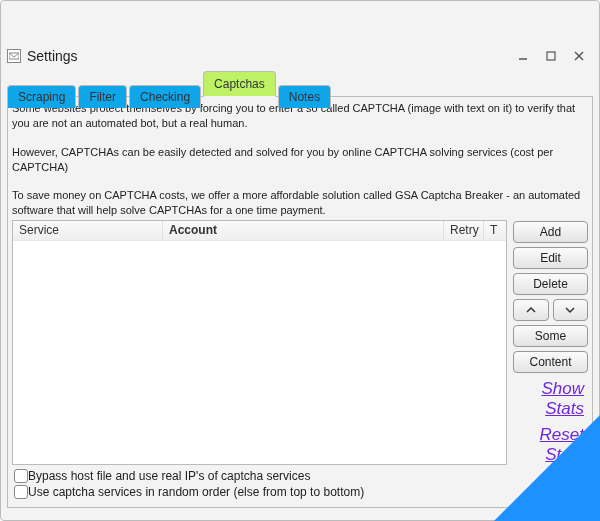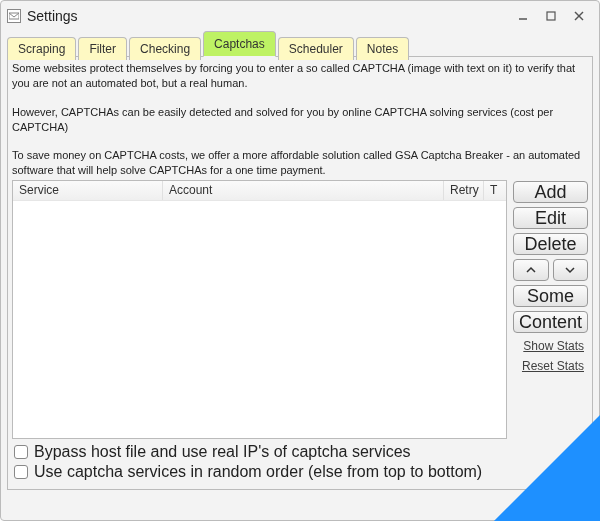--- a/index.html
+++ b/index.html
@@ -18,20 +18,21 @@
     border: 1px solid #bbb;
     border-radius: 4px;
     position: relative;
     display: flex;
     flex-direction: column;
   }
   .titlebar {
     display: flex; align-items: center;
     padding: 4px 6px;
     height: 30px;
+    margin-top: 40px;
   }
   .title-icon {
     width: 14px; height: 14px;
     margin-right: 6px;
     border: 1px solid #888;
     background: #fff;
     display: flex; align-items: center; justify-content: center;
   }
   .title-icon svg { width: 10px; height: 10px; }
   .title-text { font-size: 14px; }
@@ -48,24 +49,24 @@
     position: relative;
     z-index: 2;
   }
   .tab {
     padding: 4px 10px 4px 10px;
     border: 1px solid #bbb;
     border-bottom: none;
     border-top-left-radius: 4px;
     border-top-right-radius: 4px;
     margin-right: 2px;
-    background: #fef9c3;
+    background: #0ea5e9;
     color: #333;
     position: relative;
-    top: 4px;
+    top: 12px;
   }
   .tab.active {
     background: #bef264;
     top: 0px;
     padding-top: 5px;
     padding-bottom: 5px;
     border-bottom: 1px solid #f3f3f3;
     margin-bottom: -1px;
     z-index: 3;
   }
@@ -107,68 +108,69 @@
   }
   .col {
     padding: 2px 6px;
     border-right: 1px solid #e0e0e0;
     overflow: hidden;
     white-space: nowrap;
     font-size: 12px;
     color: #333;
   }
   .col.service { width: 150px; }
-  .col.account { flex: 1; }
+  .col.account { flex: 1; font-weight: bold; }
   .col.retry { width: 40px; }
   .col.t { width: 22px; border-right: none; }
   .list-body { flex: 1; }
   .sidebtns {
     width: 75px;
     display: flex;
     flex-direction: column;
     gap: 4px;
     padding-top: 1px;
   }
   .btn {
     height: 22px;
     border: 1px solid #999;
     border-radius: 4px;
     background: linear-gradient(#fbfbfb,#e4e4e4);
     display: flex;
     align-items: center;
     justify-content: center;
-    font-size: 18px;
+    font-size: 12px;
     color: #222;
   }
   .btn-row { display: flex; gap: 4px; }
   .btn-small {
     flex: 1;
     height: 22px;
     border: 1px solid #999;
     border-radius: 4px;
     background: linear-gradient(#fbfbfb,#e4e4e4);
     display: flex;
     align-items: center;
     justify-content: center;
   }
   .linklike {
-    color: #404040;
+    color: #6d28d9;
     text-align: right;
     text-decoration: underline;
     padding-right: 4px;
-    font-size: 12px;
+    font-size: 17px;
     margin-top: 2px;
+    font-style: italic;
   }
   .bottom-checks {
     padding: 4px 6px 8px 6px;
     display: flex;
     flex-direction: column;
     gap: 2px;
   }
-  .chk-row { display: flex; align-items: center; gap: 6px; font-size: 16px; }
+  .chk-row { display: flex; align-items: center; font-size: 12px; }
   .chk {
     width: 14px; height: 14px;
     border: 1px solid #888;
     border-radius: 3px;
     background: #fff;
   }
   .watermark {
     position: absolute;
     right: -1px; bottom: -1px;
     width: 150px; height: 150px;
@@ -218,21 +220,20 @@
           </svg>
         </div>
     </div>
   </div>
 
   <div class="tabstrip">
     <div class="tab">Scraping</div>
     <div class="tab">Filter</div>
     <div class="tab">Checking</div>
     <div class="tab active">Captchas</div>
-    <div class="tab">Scheduler</div>
     <div class="tab">Notes</div>
   </div>
 
   <div class="panel">
 
     <div class="info-text">Some websites protect themselves by forcing you to enter a so called CAPTCHA (image with text on it) to verify that you are not an automated bot, but a real human.</div>
     <div class="info-text" style="margin-top:10px">However, CAPTCHAs can be easily detected and solved for you by online CAPTCHA solving services (cost per CAPTCHA)</div>
     <div class="info-text" style="margin-top:10px">To save money on CAPTCHA costs, we offer a more affordable solution called GSA Captcha Breaker - an automated software that will help solve CAPTCHAs for a one time payment.</div>
 
     <div class="middle">

